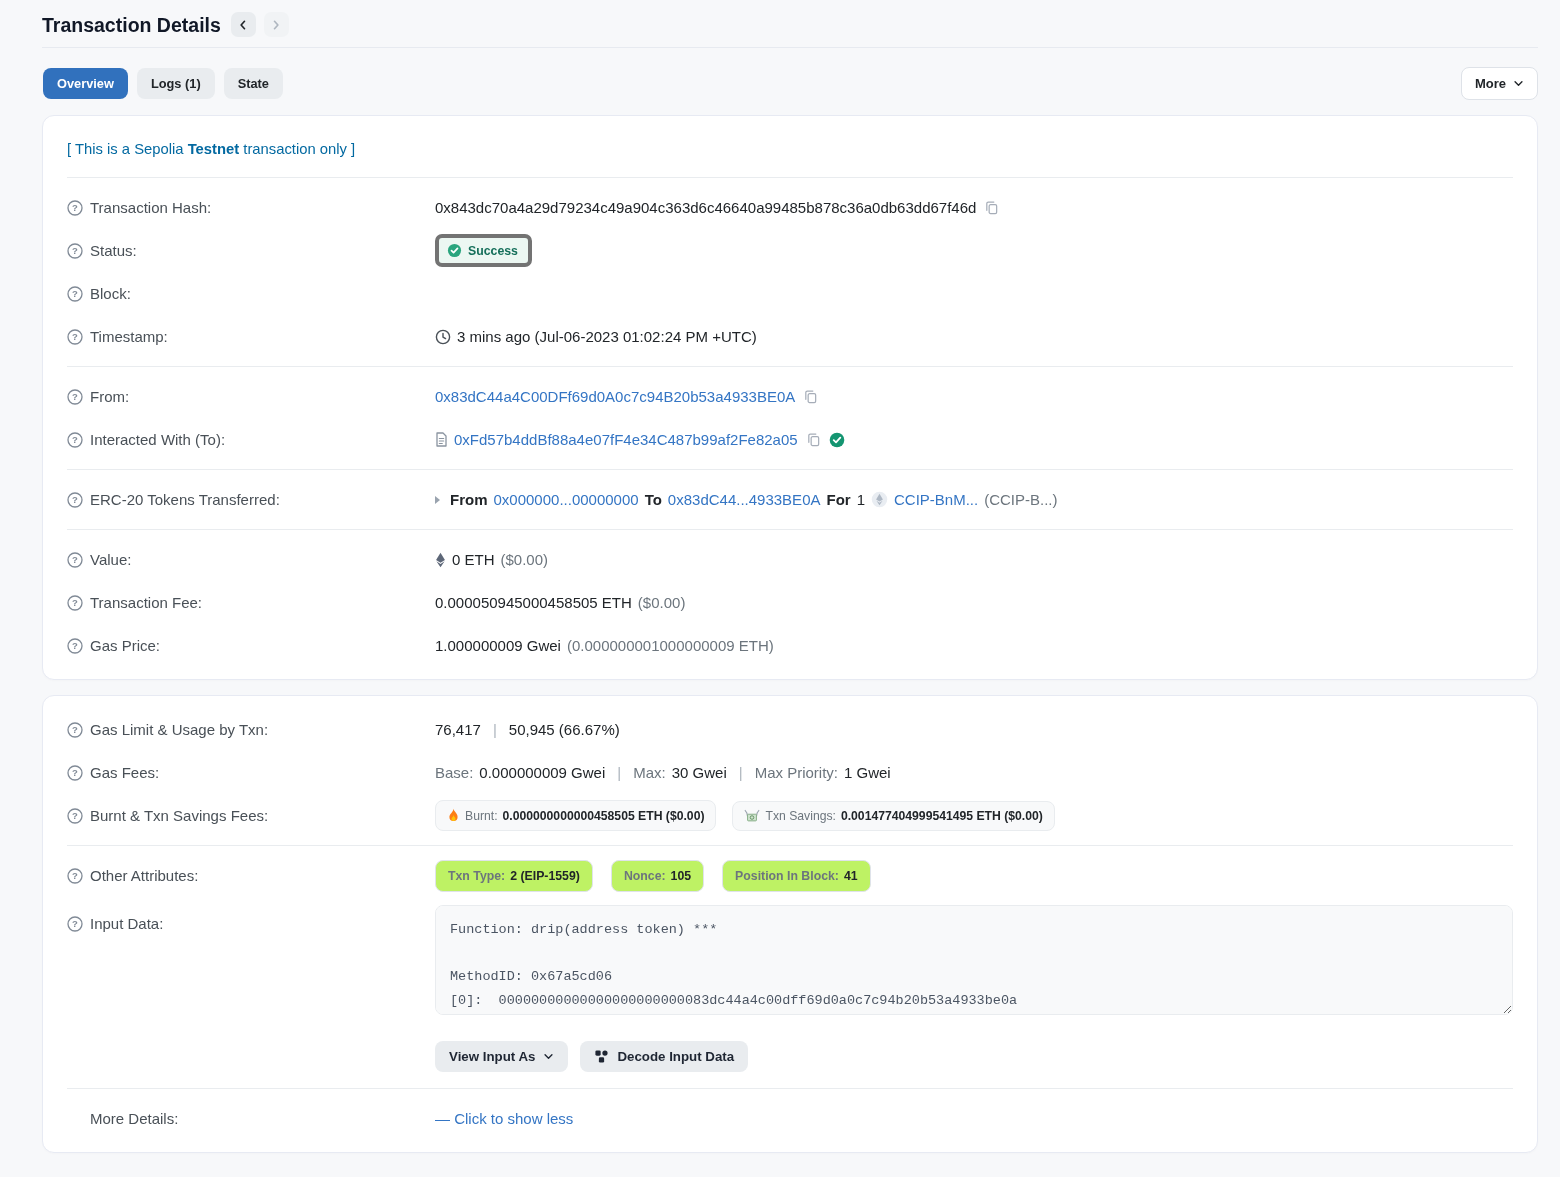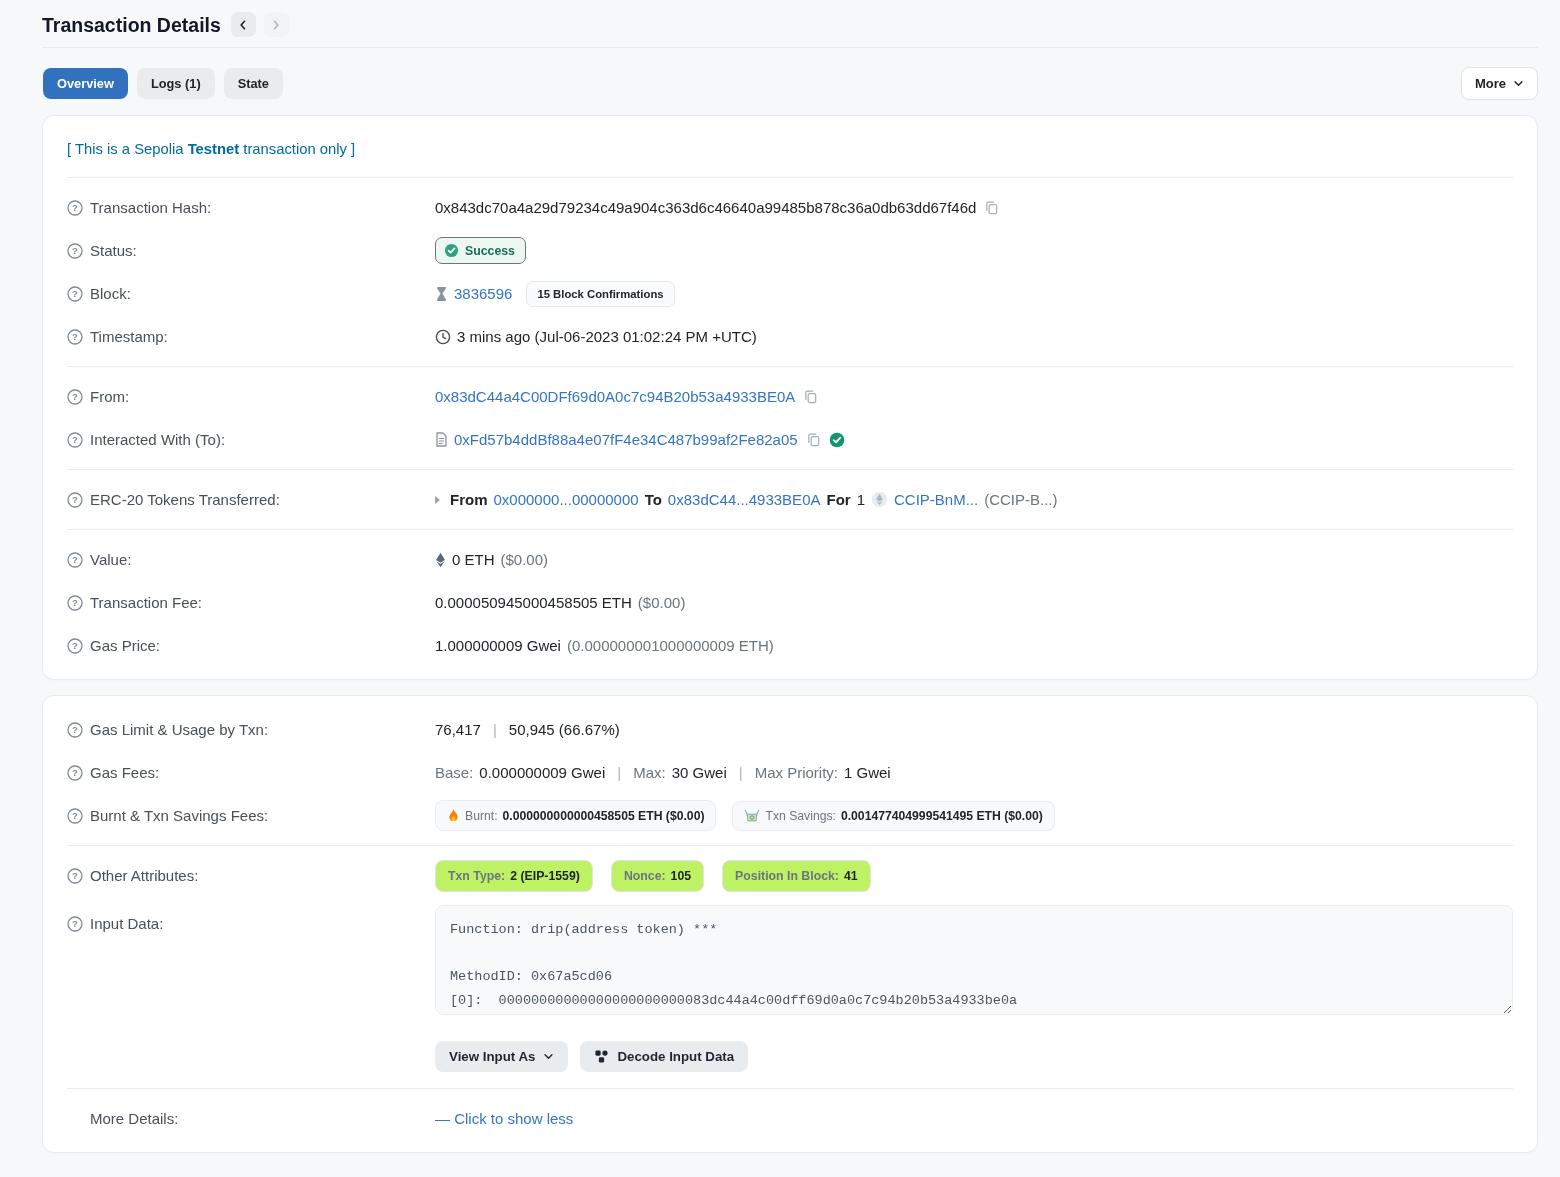--- a/index.html
+++ b/index.html
@@ -60,21 +60,21 @@
   a.link { color:#3475c4; text-decoration:none; cursor:pointer; }
   .muted { color:#6c757d; }
   .pipe { color:#adb5bd; padding:0 6px; }
   .bold { font-weight:700; }
 
   .icon-btn { background:none; border:none; cursor:pointer; display:flex; align-items:center; padding:2px; }
 
   
   .status-badge {
     display:inline-flex; align-items:center; gap:6px;
-    background:#ecf7f2; border:1px solid #737373; color:#156f5a;
+    background:#ecf7f2; border:4px solid #737373; color:#156f5a;
     border-radius:7px; padding:5px 10px 5px 8px; font-size:12.3px; font-weight:600;
   }
 
   .confirm-badge {
     background:#fafbfc; border:1px solid #e3e7ee; border-radius:7px;
     padding:6px 10px; font-size:11.3px; font-weight:700; color:#212529; margin-left:8px;
   }
 
   
   .fee-badge {
@@ -208,30 +208,20 @@
     <div class="row">
       <div class="row-label">
         <span>
             <svg width="16" height="16" viewBox="0 0 16 16">
               <circle cx="8" cy="8" r="7" fill="none" stroke="#808a96" stroke-width="1.3"></circle>
               <text x="8" y="11.2" text-anchor="middle" font-size="9.5" font-weight="700" fill="#808a96" font-family="Liberation Sans, sans-serif">?</text>
             </svg>
           </span>
         <span>Block:</span>
       </div>
-      <div class="row-value">
-        <span>
-            <svg width="13" height="15" viewBox="0 0 12 14">
-              <path d="M1 0.8 h10 M1 13.2 h10" stroke="#7a8violin violin08a96" stroke-width="1.4"></path>
-              <path d="M2 1 h8 v1.6 L6.9 7 L10 12.4 V14 H2 v-1.6 L5.1 7 L2 2.6 Z" fill="#8a94a0"></path>
-            </svg>
-          </span>
-        <a class="link">3836596</a>
-        <span class="confirm-badge">15 Block Confirmations</span>
-      </div>
     </div>
 
     <div class="row">
       <div class="row-label">
         <span>
             <svg width="16" height="16" viewBox="0 0 16 16">
               <circle cx="8" cy="8" r="7" fill="none" stroke="#808a96" stroke-width="1.3"></circle>
               <text x="8" y="11.2" text-anchor="middle" font-size="9.5" font-weight="700" fill="#808a96" font-family="Liberation Sans, sans-serif">?</text>
             </svg>
           </span>

